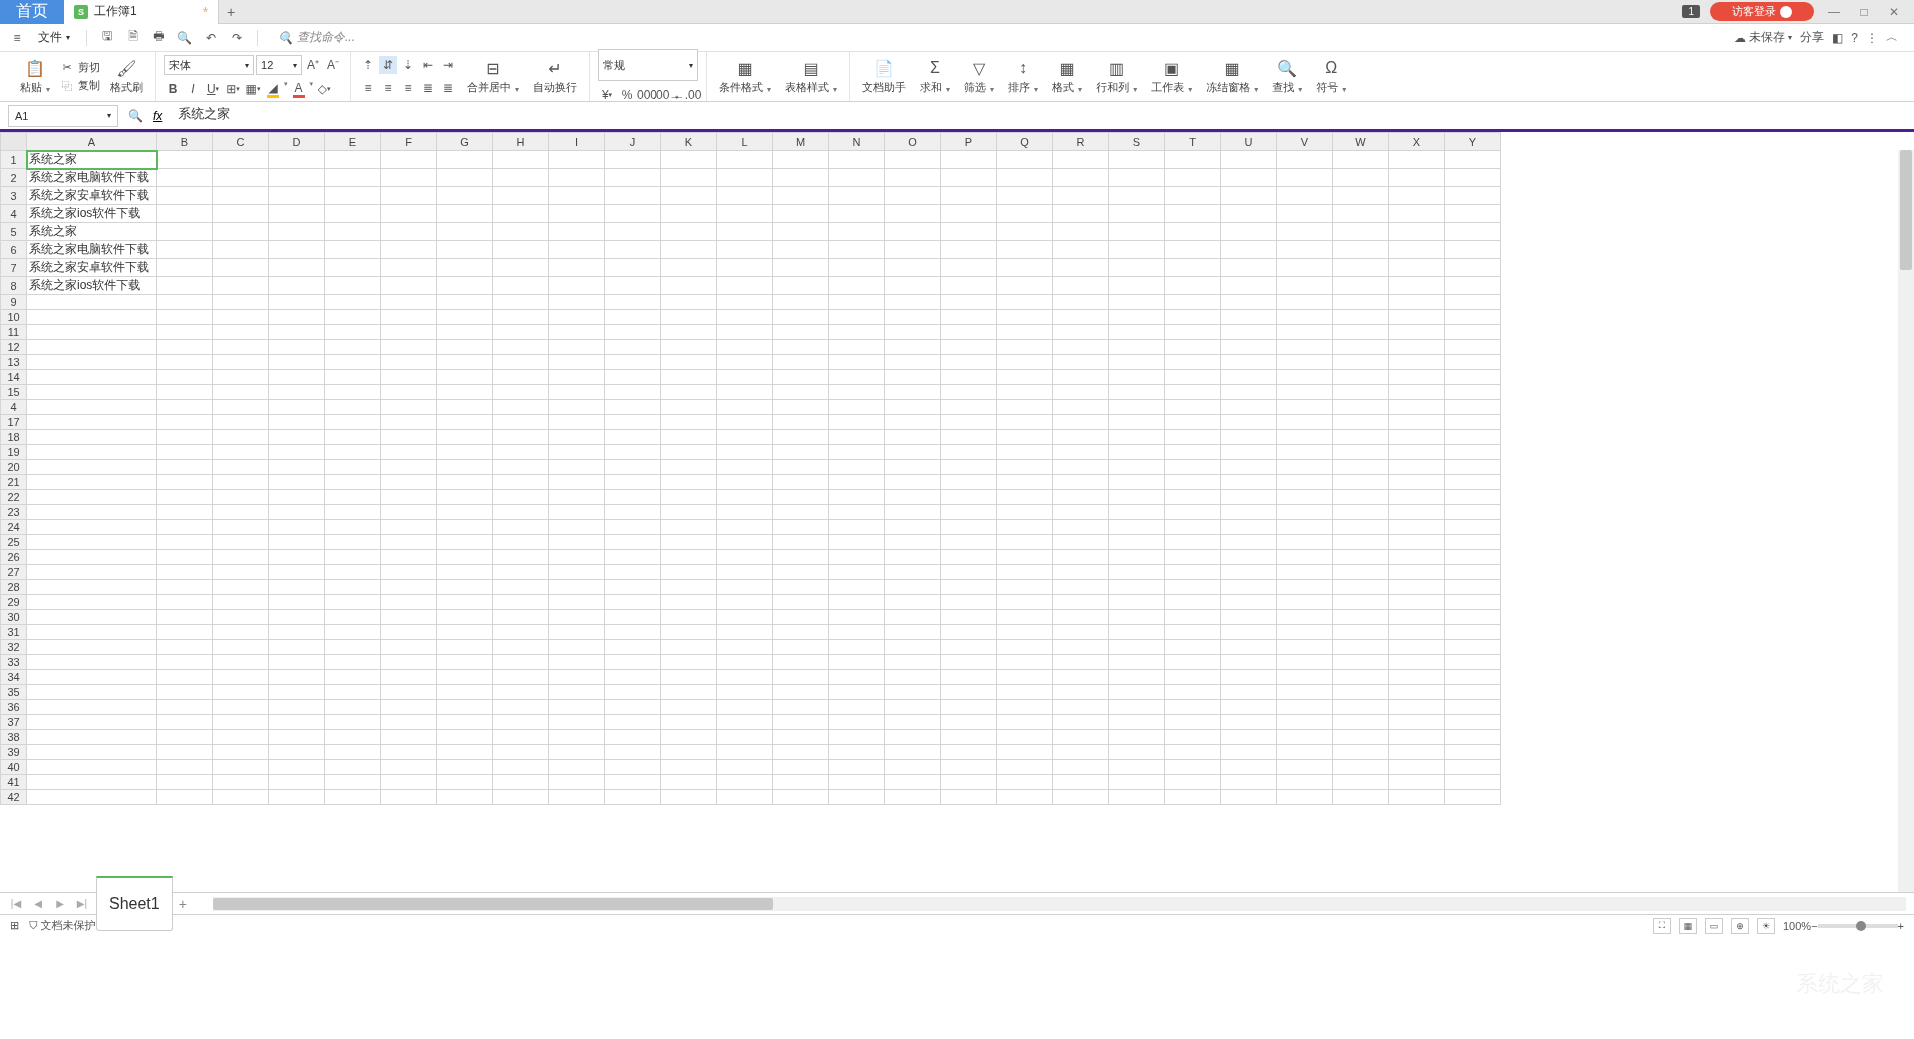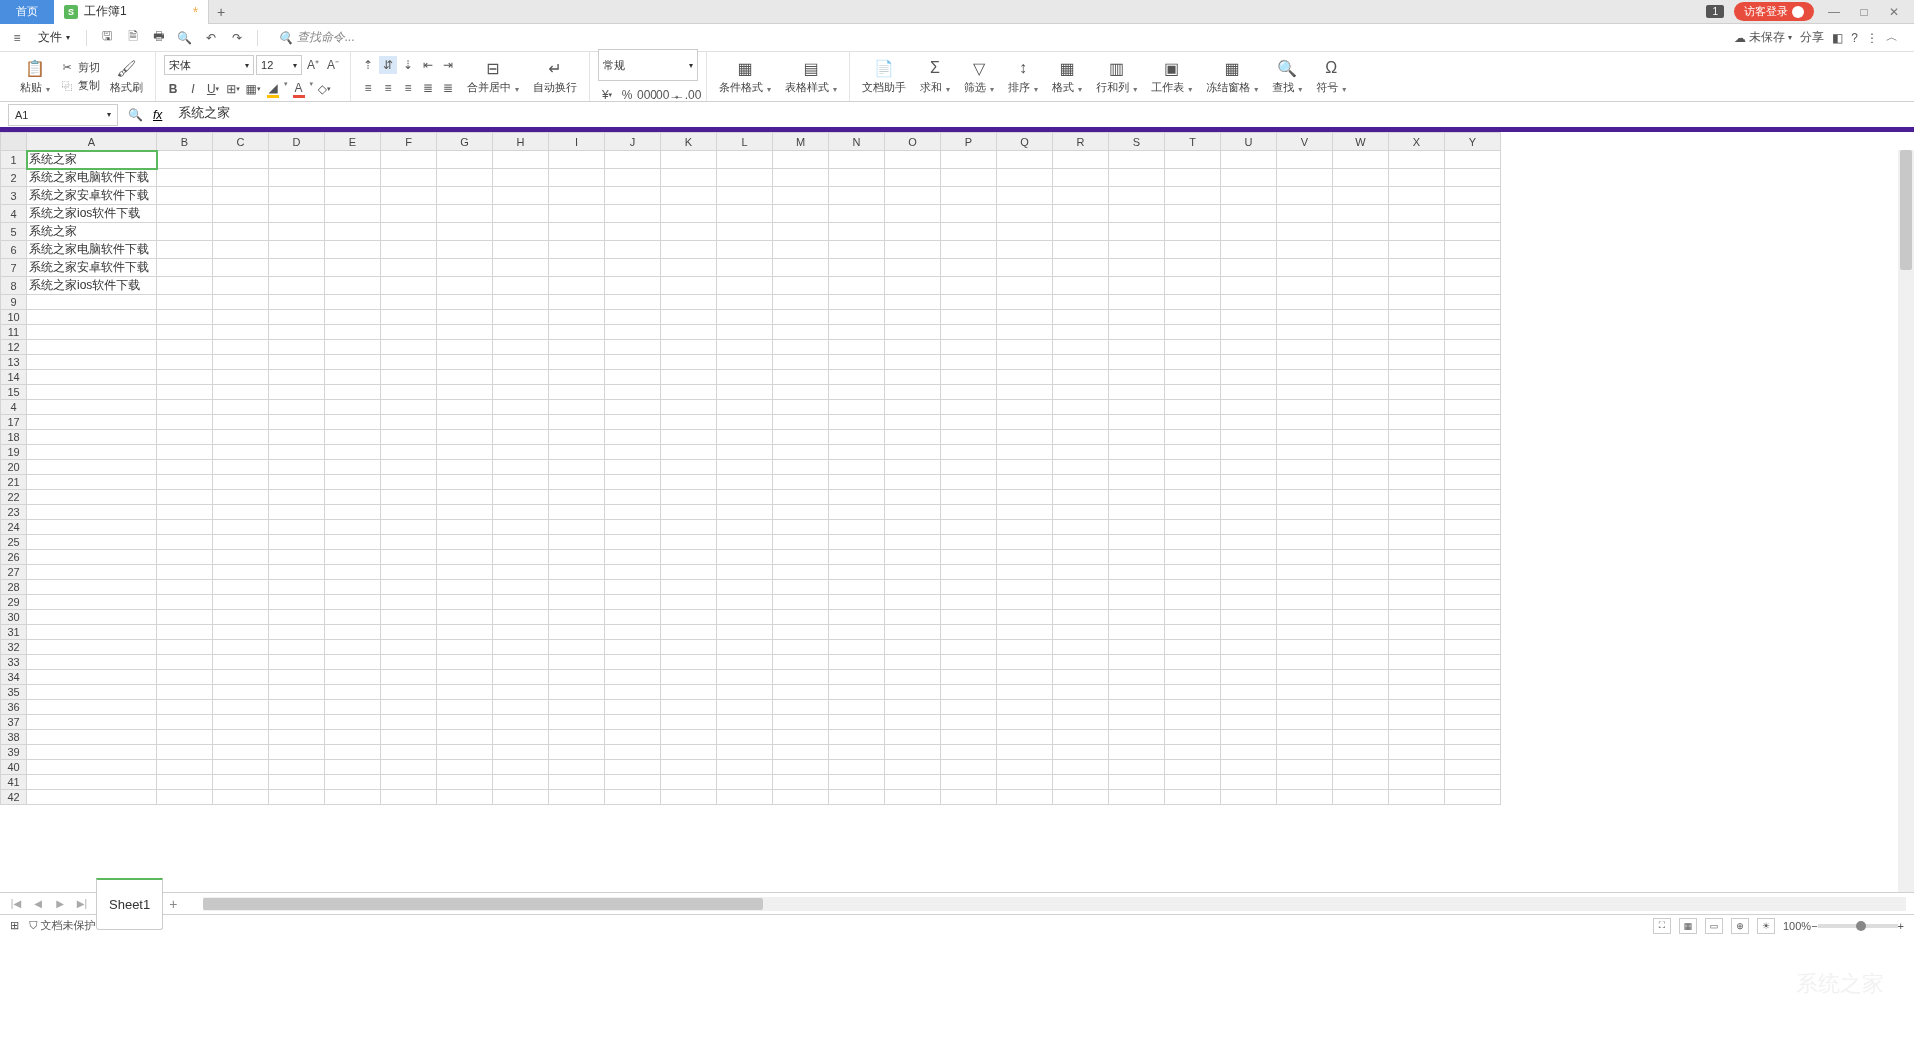--- a/index.html
+++ b/index.html
@@ -1,27 +1,27 @@
 <!DOCTYPE html>
 <html><head>
 <meta charset="utf-8">
 <style>
 * { margin: 0; padding: 0; box-sizing: border-box; font-family: "Microsoft YaHei", sans-serif; }
 body { background: #fff; font-size: 12px; color: #333; overflow: hidden; width: 1914px; height: 1039px; }
 
 
 .titlebar { height: 24px; background: #e8e8e8; display: flex; align-items: center; border-bottom: 1px solid #d0d0d0; }
-.tab-home { background: #4a8ee0; color: #fff; padding: 0 16px; height: 24px; display: flex; align-items: center; font-size: 11px; }
+.tab-home { background: #4a8ee0; color: #fff; padding: 0 16px; height: 24px; display: flex; align-items: center; font-size: 16px; }
 .tab-doc { background: #fff; padding: 0 10px; height: 24px; display: flex; align-items: center; border-right: 1px solid #d0d0d0; gap: 6px; position: relative; }
 .tab-doc .sheet-icon { width: 14px; height: 14px; background: #5cb85c; border-radius: 2px; display: inline-flex; align-items: center; justify-content: center; color: #fff; font-size: 9px; font-weight: bold; }
 .tab-doc .modified { color: #f0ad4e; margin-left: 60px; font-size: 14px; }
 .tab-add { width: 24px; display: flex; justify-content: center; color: #666; font-size: 14px; }
 .titlebar-right { margin-left: auto; display: flex; align-items: center; gap: 10px; padding-right: 10px; }
 .notif-badge { background: #555; color: #fff; padding: 1px 6px; border-radius: 2px; font-size: 10px; }
-.login-pill { background: #e84c3d; color: #fff; padding: 2px 10px; border-radius: 10px; font-size: 11px; display: flex; align-items: center; gap: 4px; }
+.login-pill { background: #e84c3d; color: #fff; padding: 2px 22px; border-radius: 10px; font-size: 11px; display: flex; align-items: center; gap: 4px; }
 .login-pill .avatar { width: 12px; height: 12px; background: #fff; border-radius: 50%; }
 .win-btn { width: 20px; height: 20px; display: flex; align-items: center; justify-content: center; color: #777; font-size: 12px; }
 
 
 .menubar { height: 28px; display: flex; align-items: center; padding: 0 8px; gap: 6px; border-bottom: 1px solid #e0e0e0; }
 .menu-icon { width: 18px; height: 18px; display: flex; align-items: center; justify-content: center; color: #555; }
 .menu-file { display: flex; align-items: center; gap: 4px; padding: 0 6px; }
 .menu-sep { width: 1px; height: 16px; background: #ddd; margin: 0 4px; }
 .qat-btn { width: 20px; height: 20px; display: flex; align-items: center; justify-content: center; color: #555; }
 .menu-tabs { display: flex; gap: 2px; margin-left: 10px; }
@@ -44,42 +44,42 @@
 .font-select { width: 90px; height: 20px; border: 1px solid #ccc; background: #fff; font-size: 11px; padding: 0 4px; display: flex; align-items: center; justify-content: space-between; }
 .size-select { width: 46px; height: 20px; border: 1px solid #ccc; background: #fff; font-size: 11px; padding: 0 4px; display: flex; align-items: center; justify-content: space-between; }
 .format-select { width: 100px; height: 32px; border: 1px solid #ccc; background: #fff; font-size: 11px; padding: 0 4px; display: flex; align-items: center; justify-content: space-between; }
 .sbtn { width: 18px; height: 18px; display: flex; align-items: center; justify-content: center; color: #555; font-size: 12px; }
 .hrow { display: flex; gap: 2px; }
 .color-swatch-y { width: 12px; height: 3px; background: #ffc000; }
 .color-swatch-r { width: 12px; height: 3px; background: #e84c3d; }
 .dd-caret::after { content: "▾"; font-size: 8px; color: #777; margin-left: 2px; }
 
 
-.formulabar { height: 30px; display: flex; align-items: center; padding: 0 8px; border-bottom: 5px solid #4c1d95; gap: 10px; }
+.formulabar { height: 30px; display: flex; align-items: center; padding: 0 8px; border-bottom: 3px solid #4c1d95; gap: 10px; }
 .namebox { width: 110px; height: 22px; border: 1px solid #ccc; display: flex; align-items: center; justify-content: space-between; padding: 0 6px; background: #fff; font-size: 11px; }
 .fx-ico { font-style: italic; color: #000000; text-decoration: underline; }
 .formula-input { flex: 1; height: 22px; padding: 0 6px; font-size: 13px; color: #333; }
 
 
 .grid-wrap { position: relative; height: 760px; overflow: hidden; }
 .grid { border-collapse: collapse; table-layout: fixed; }
 .grid th, .grid td { border: 1px solid #d4d4d4; font-weight: normal; }
 .grid .corner { width: 26px; height: 18px; background: #e8e8e8; }
 .grid .colh { height: 18px; background: #efefef; text-align: center; font-size: 11px; color: #444; width: 56px; }
 .grid .colh.colA { width: 130px; }
 .grid .rowh { width: 26px; background: #efefef; text-align: center; font-size: 11px; color: #444; height: 15px; }
 .grid td.cell { background: #fff; font-size: 12px; padding: 0 2px; text-align: left; height: 15px; white-space: nowrap; overflow: visible; }
 .grid td.cell.selected { outline: 2px solid #5cb85c; outline-offset: -1px; }
 .scroll-v { position: absolute; right: 0; top: 18px; width: 16px; bottom: 0; background: #f0f0f0; }
 .scroll-v .thumb { position: absolute; top: 0; left: 2px; right: 2px; height: 120px; background: #c8c8c8; border-radius: 2px; }
 
 
 .sheettabs { height: 22px; display: flex; align-items: center; border-top: 1px solid #d0d0d0; padding: 0 8px; gap: 6px; }
 .sheettabs .nav { width: 16px; height: 16px; display: flex; align-items: center; justify-content: center; color: #aaa; font-size: 10px; }
-.sheet-tab { border: 1px solid #ccc; border-top: 2px solid #5cb85c; background: #fff; padding: 17px 12px; font-size: 13px; border-radius: 0 0 3px 3px; }
+.sheet-tab { border: 1px solid #ccc; border-top: 2px solid #5cb85c; background: #fff; padding: 17px 12px; font-size: 16px; border-radius: 0 0 3px 3px; }
 .sheet-add { color: #888; font-size: 14px; }
 .hscroll { flex: 1; height: 14px; background: #f0f0f0; margin-left: 20px; position: relative; }
 .hscroll .thumb { position: absolute; left: 0; top: 1px; bottom: 1px; width: 560px; background: #c8c8c8; border-radius: 2px; }
 
 
 .statusbar { height: 22px; display: flex; align-items: center; border-top: 1px solid #d0d0d0; padding: 0 10px; gap: 10px; font-size: 11px; color: #555; }
 .statusbar .right { margin-left: auto; display: flex; align-items: center; gap: 8px; }
 .view-btn { width: 18px; height: 16px; border: 1px solid #ccc; display: flex; align-items: center; justify-content: center; font-size: 9px; }
 .zoom-ctrl { display: flex; align-items: center; }
 

